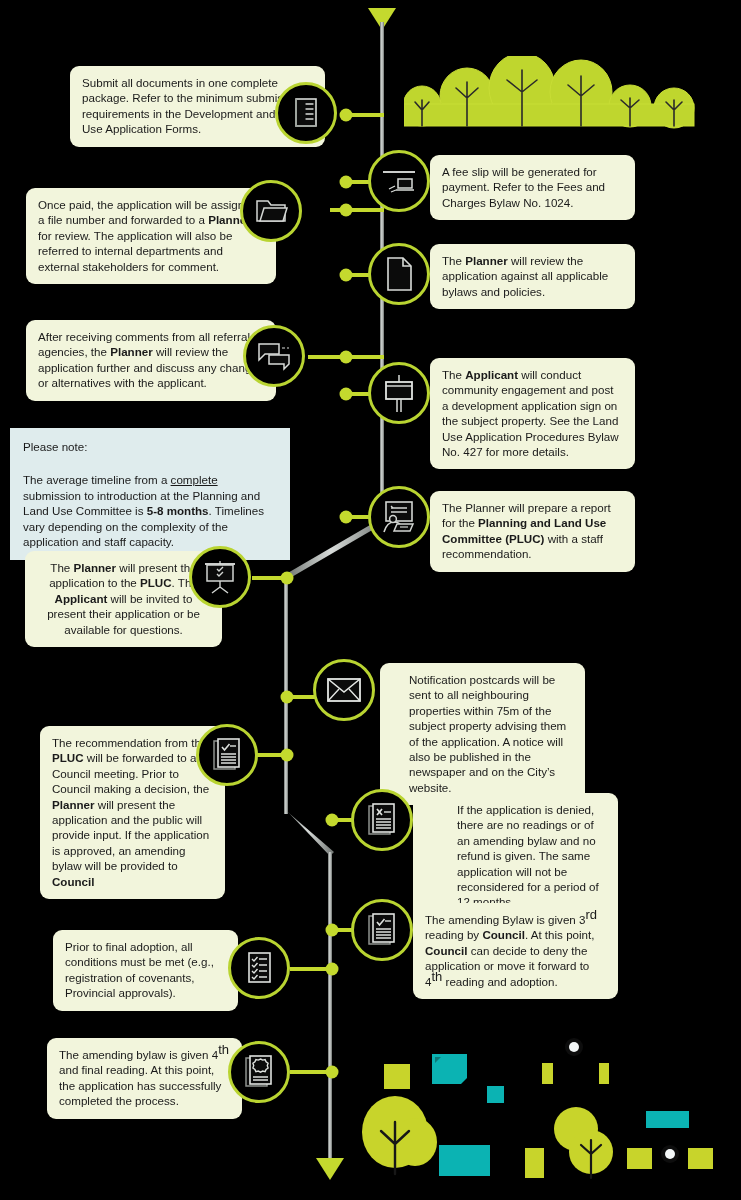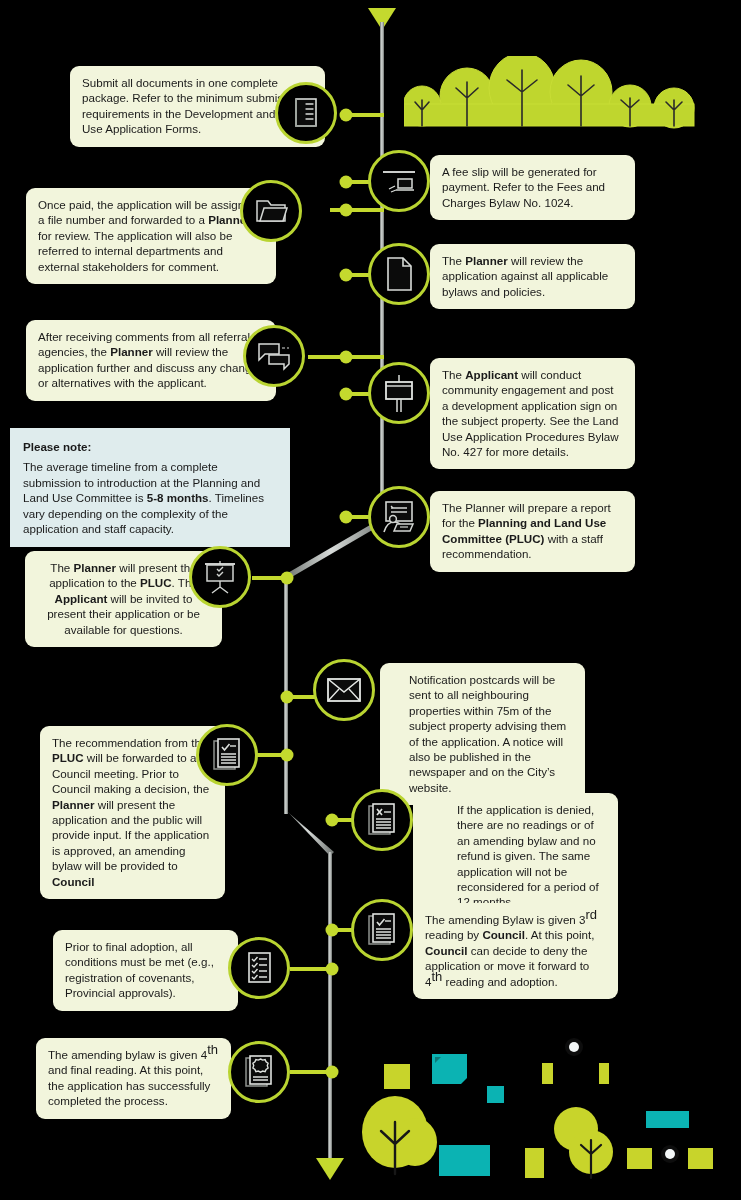--- a/index.html
+++ b/index.html
@@ -14,21 +14,21 @@
   .node{position:absolute;width:13px;height:13px;border-radius:50%;
         background:#c4d92e;transform:translate(-50%,-50%);}
 
   
   .card{position:absolute;background:#f2f5dc;border-radius:9px;
         padding:9px 12px 10px 12px;box-sizing:border-box;
         color:#1a1a1a;font-size:11.6px;line-height:1.33;}
   .card b{font-weight:bold;}
   .card.note{background:#dfeced;border-radius:0;}
   .card sup{font-size:13px;vertical-align:super;line-height:0;}
-  .u{}
+  .u{text-decoration:underline;}
 
   
   .bubble{position:absolute;width:62px;height:62px;border-radius:50%;
           background:#000;border:3px solid #b9d431;box-sizing:border-box;
           display:flex;align-items:center;justify-content:center;}
   .bubble svg{display:block;}
 
   
   .deco{position:absolute;}
 </style>
@@ -185,21 +185,21 @@
     <svg width="36" height="40" viewBox="0 0 36 40">
       <path d="M18,2 v8" stroke="#d9dcd9" stroke-width="1.5"></path>
       <rect x="5" y="9" width="26" height="17" fill="#0b0b0b" stroke="#e2e5e2" stroke-width="1.8"></rect>
       <path d="M5,13 h26" stroke="#e2e5e2" stroke-width="1.4"></path>
       <path d="M16,26 v13 M20,26 v13" stroke="#d9dcd9" stroke-width="1.5"></path>
     </svg>
   </div>
   <div class="card" style="left:430px;top:358px;width:205px;">The <b>Applicant</b> will conduct community engagement and post a development application sign on the subject property. See the Land Use Application Procedures Bylaw No. 427 for more details.</div>
 
   <div class="card note" style="left:10px;top:428px;width:280px;padding:11px 13px;">
-    <div style="font-weight:bold;margin-bottom:5px;">Please note:</div>
+    <div style="font-weight:normal;margin-bottom:18px;">Please note:</div>
     <div>The average timeline from a <span class="u">complete</span> submission to introduction at the Planning and Land Use Committee is <b>5-8 months</b>. Timelines vary depending on the complexity of the application and staff capacity.</div>
   </div>
 
   <div class="bubble" style="left:368px;top:486px;">
     <svg width="38" height="36" viewBox="0 0 38 36">
       <rect x="6" y="3" width="26" height="19" fill="#0b0b0b" stroke="#d2d5d2" stroke-width="1.6"></rect>
       <path d="M11,9 h16 M11,13 h16" stroke="#d2d5d2" stroke-width="1.3"></path>
       <path d="M11,7 l2,2" stroke="#d2d5d2" stroke-width="1.3"></path>
       <path d="M4,33 q3,-10 10,-10 q7,0 7,6" fill="none" stroke="#d2d5d2" stroke-width="1.6"></path>
       <circle cx="13" cy="20" r="3.4" fill="#0b0b0b" stroke="#d2d5d2" stroke-width="1.5"></circle>
@@ -268,21 +268,21 @@
       <rect x="5" y="2" width="21" height="29" fill="#0b0b0b" stroke="#dfe2df" stroke-width="1.6"></rect>
       <g stroke="#dfe2df" stroke-width="1.4" fill="none">
         <path d="M8,8 l2,2 l3.5,-4 M15,8 h8"></path>
         <path d="M8,14 l2,2 l3.5,-4 M15,14 h8"></path>
         <path d="M8,20 l2,2 l3.5,-4 M15,20 h8"></path>
         <path d="M8,26 l2,2 l3.5,-4 M15,26 h8"></path>
       </g>
     </svg>
   </div>
 
-  <div class="card" style="left:36px;top:1038px;width:195px;">The amending bylaw is given 4<sup>th</sup> and final reading. At this point, the application has successfully completed the process.</div>
+  <div class="card" style="left:47px;top:1038px;width:195px;">The amending bylaw is given 4<sup>th</sup> and final reading. At this point, the application has successfully completed the process.</div>
   <div class="bubble" style="left:228px;top:1041px;">
     <svg width="32" height="36" viewBox="0 0 32 36">
       <rect x="3" y="4" width="21" height="28" fill="#0b0b0b" stroke="#8e928e" stroke-width="1.5"></rect>
       <rect x="7" y="2" width="21" height="28" fill="#0b0b0b" stroke="#dfe2df" stroke-width="1.6"></rect>
       <path d="M17.5,5 l2.2,1.1 l2.4,-0.5 l1,2.2 l2,1.4 l-0.8,2.4 l0.8,2.4 l-2,1.4 l-1,2.2 l-2.4,-0.5 l-2.2,1.1 l-2.2,-1.1 l-2.4,0.5 l-1,-2.2 l-2,-1.4 l0.8,-2.4 l-0.8,-2.4 l2,-1.4 l1,-2.2 l2.4,0.5 z" fill="#0b0b0b" stroke="#dfe2df" stroke-width="1.4"></path>
       <path d="M10,23 h15 M10,26 h15" stroke="#dfe2df" stroke-width="1.3"></path>
     </svg>
   </div>
 
 </div>

